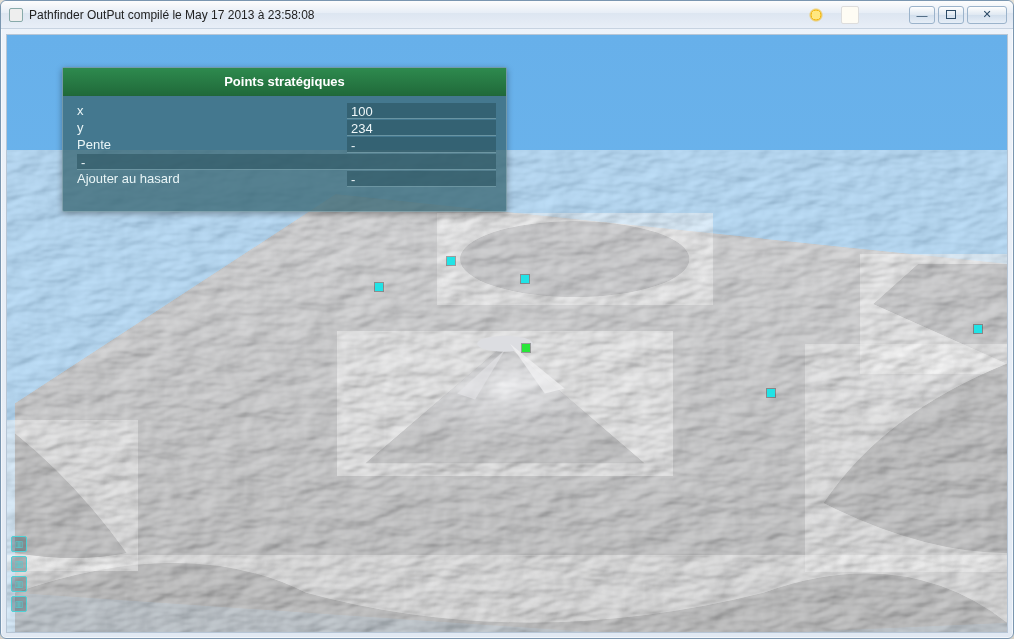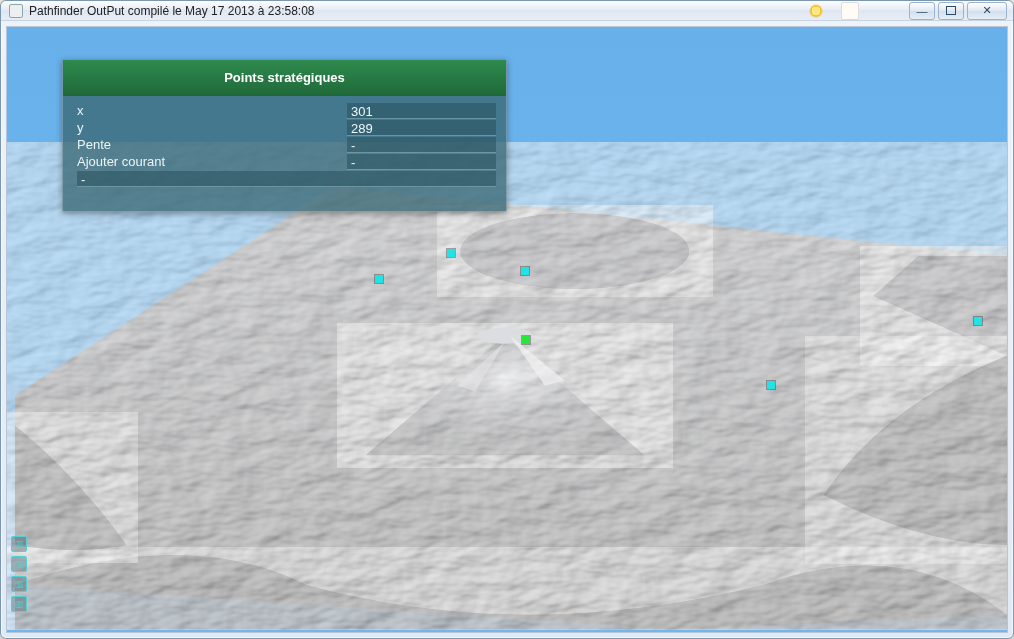--- a/index.html
+++ b/index.html
@@ -7,21 +7,21 @@
 
     
     .window {
       position:absolute; inset:0;
       border:1px solid #7a96b0; border-radius:6px;
       background:linear-gradient(#eef3fa,#e1e9f3);
       box-shadow:0 0 0 1px rgba(255,255,255,.6) inset, 0 4px 18px rgba(0,0,0,.35);
       display:flex; flex-direction:column;
     }
     .titlebar {
-      height:20px; display:flex; align-items:center; gap:6px;
+      height:28px; display:flex; align-items:center; gap:6px;
       padding:0 6px 0 8px;
       font-size:12px; color:#222;
       border-bottom:1px solid #c7d3e1;
       background:linear-gradient(#fdfdfd,#e6edf6 45%,#dde6f1 46%,#e8eef7);
       border-radius:6px 6px 0 0;
     }
     .app-icon { width:14px; height:14px; border:1px solid #8aa; background:#eee; border-radius:2px; }
     .title-text { flex:1; white-space:nowrap; overflow:hidden; }
     .caption-btns { display:flex; gap:3px; align-items:center; }
     .sun-icon { width:18px; height:18px; margin-right:10px; background:radial-gradient(circle at 50% 50%, #ffe780 35%, #f4b400 36%, transparent 56%); border-radius:50%; }
@@ -56,21 +56,21 @@
       position:absolute; left:55px; top:32px; width:445px;
       background:rgba(58,104,116,.78);
       border:1px solid rgba(255,255,255,.25);
       border-radius:2px;
       box-shadow:0 2px 6px rgba(0,0,0,.35);
       color:#e9f5f7;
       font:13px/1.35 Verdana, Tahoma, sans-serif;
       padding-bottom:22px;
     }
     .panel-title {
-      height:36px; display:flex; align-items:center; justify-content:center;
+      height:28px; display:flex; align-items:center; justify-content:center;
       background:linear-gradient(#2e8a4e,#206a3a);
       color:#fff; font-weight:600; font-size:13px;
       border-bottom:1px solid rgba(0,0,0,.25);
     }
     .panel-body { padding:6px 10px 2px 14px; }
     .row { display:flex; align-items:center; height:17px; }
     .row .label { flex:0 0 270px; }
     .row .val {
       flex:1; height:16px; padding:0 4px;
       background:rgba(40,80,92,.55);
@@ -147,35 +147,35 @@
 
       <path d="M505,310 L560,355 L540,360 Z" fill="#f2f2f4" opacity=".7"></path>
       <path d="M500,316 L452,360 L470,366 Z" fill="#e5e5e8" opacity=".6"></path>
     </svg>
 
     <div class="panel">
       <div class="panel-title">Points stratégiques</div>
       <div class="panel-body">
         <div class="row">
           <span class="label">x</span>
-          <span class="val">301</span>
+          <span class="val">100</span>
         </div>
         <div class="row">
           <span class="label">y</span>
-          <span class="val">289</span>
+          <span class="val">234</span>
         </div>
         <div class="row">
           <span class="label">Pente</span>
           <span class="val">-</span>
         </div>
         <div class="row">
-          <span class="label">Ajouter courant</span>
           <span class="val">-</span>
         </div>
         <div class="row">
+          <span class="label">Ajouter au hasard</span>
           <span class="val">-</span>
         </div>
       </div>
     </div>
 
     <div class="vp-icons">
       <div class="vp-icon">▥</div>
       <div class="vp-icon">▥</div>
       <div class="vp-icon">▥</div>
       <div class="vp-icon">▥</div>

